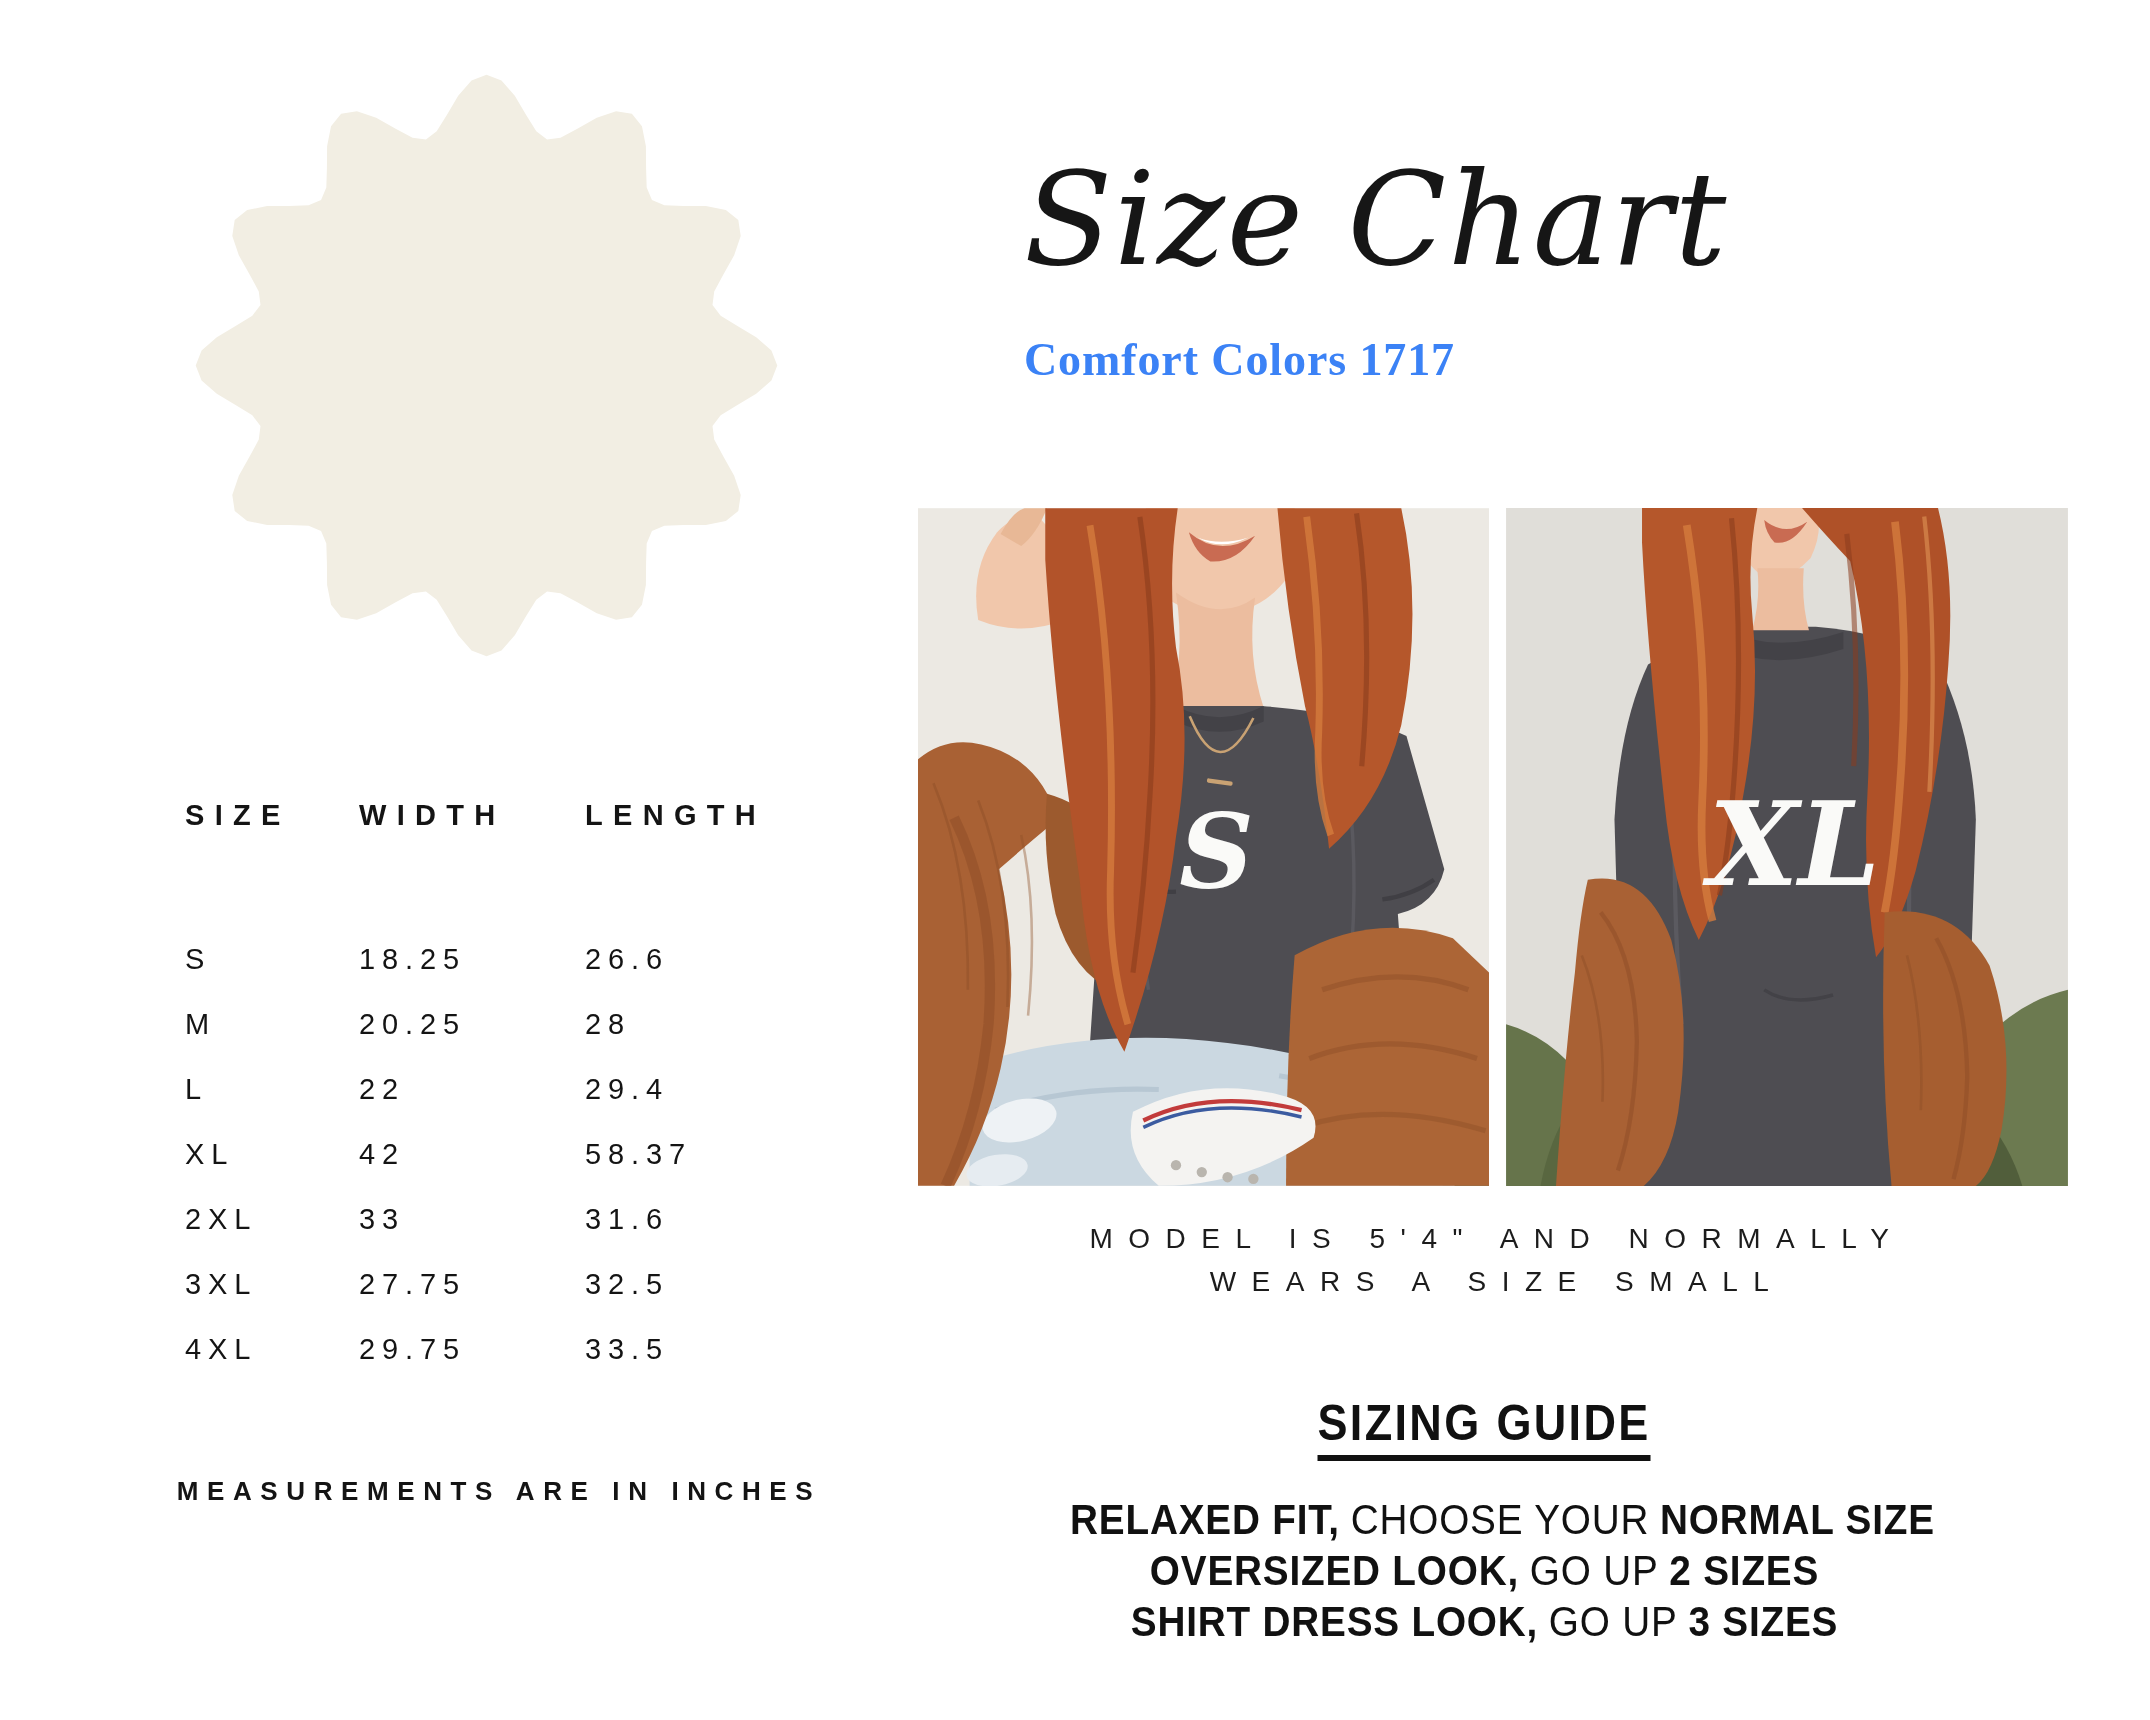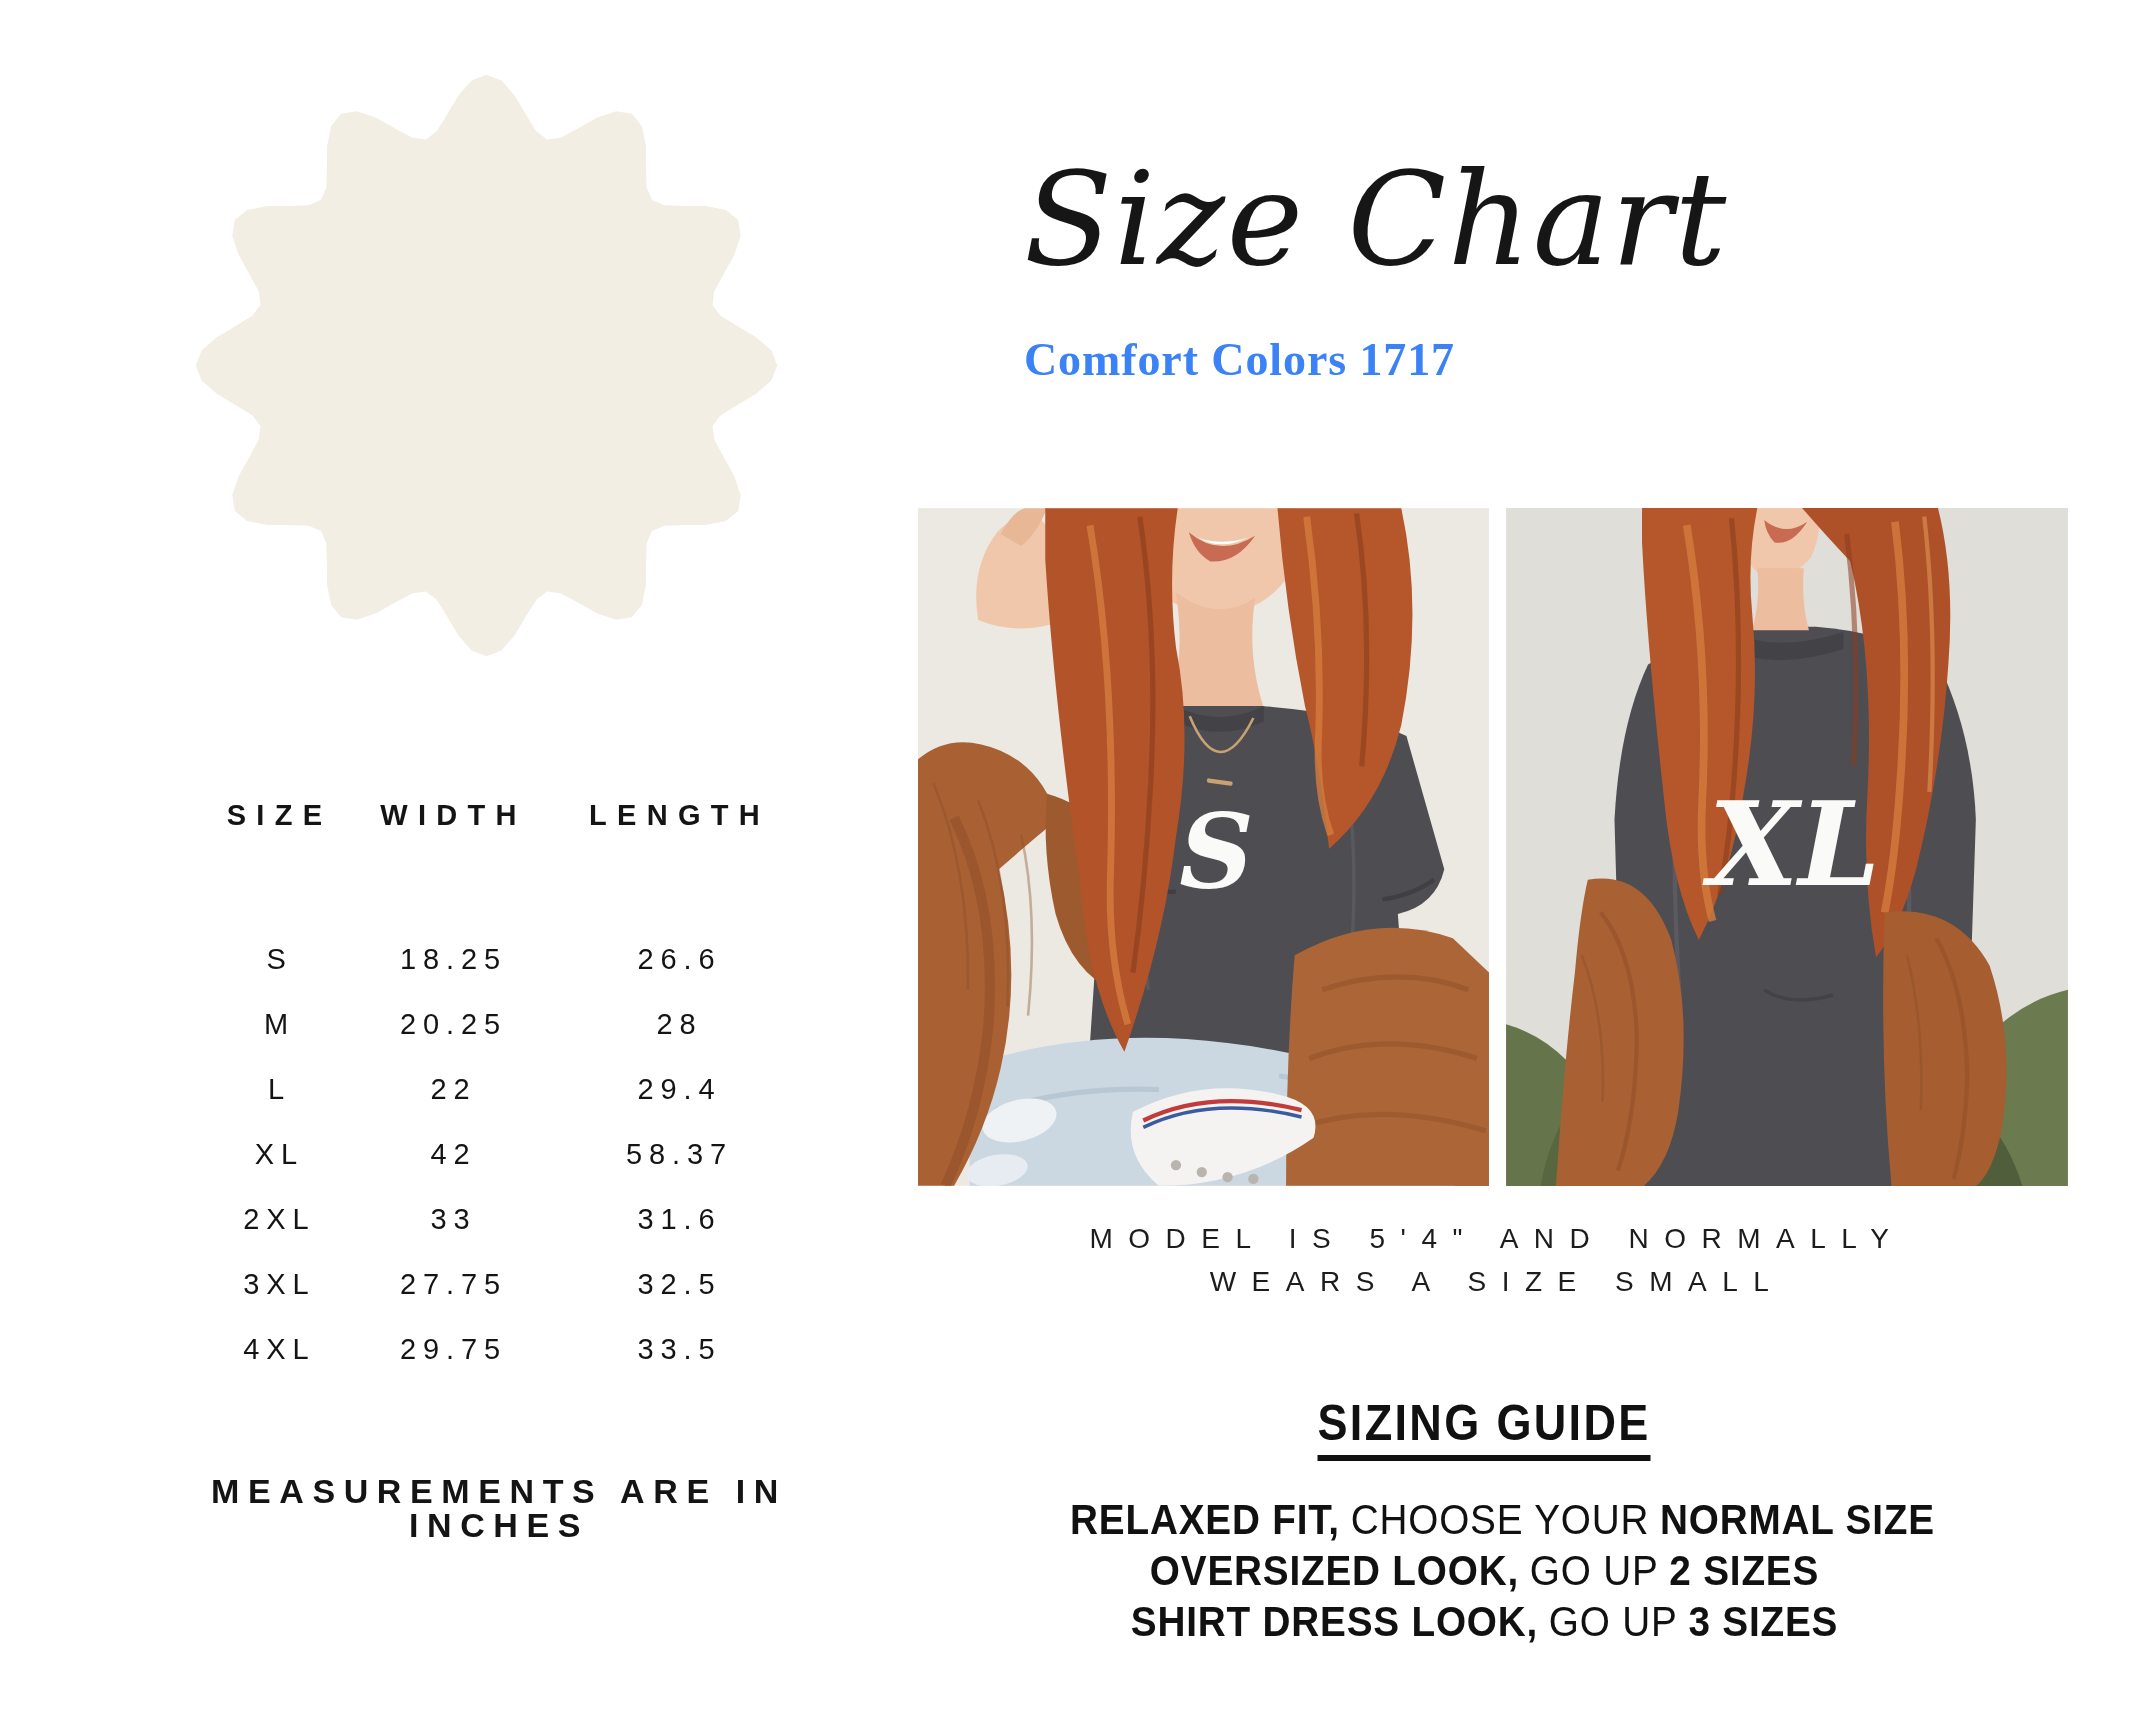--- a/index.html
+++ b/index.html
@@ -10,28 +10,28 @@
   #blob{position:absolute;left:194px;top:73px;width:585px;height:585px;}
 
   
   .title-block{position:absolute;left:1024px;top:112px;width:946px;text-align:left;}
   .script-title{font-family:"DejaVu Serif",serif;font-style:italic;font-weight:400;
     font-size:129px;line-height:215px;color:#161616;letter-spacing:1.7px;}
   .subtitle{font-family:"Liberation Serif",serif;font-weight:700;font-size:46px;
     line-height:52px;color:#3b82f6;margin-top:6.9px;letter-spacing:0.9px;}
 
   
-  .col{position:absolute;top:800px;width:189px;text-align:center;color:#141414;}
+  .col{position:absolute;top:800px;width:189px;text-align:left;color:#141414;}
   .col-size{left:185px;}
   .col-width{left:359px;}
   .col-length{left:585px;}
   .col .hdr{font-size:29px;font-weight:700;letter-spacing:10.3px;line-height:31px;margin-bottom:96px;}
   .col .cell{font-size:29px;font-weight:400;letter-spacing:6.9px;line-height:65px;height:65px;}
   .table-note{position:absolute;left:129px;top:1474px;width:740px;text-align:center;
-    font-size:34px;font-weight:700;letter-spacing:8.6px;line-height:34px;color:#141414;}
+    font-size:26px;font-weight:700;letter-spacing:8.6px;line-height:34px;color:#141414;}
 
   
   .photo{position:absolute;top:508px;height:678px;overflow:hidden;}
   .photo-left{left:918px;width:571px;}
   .photo-right{left:1506px;width:562px;}
   .photo svg{display:block;}
 
   
   .photo-caption{position:absolute;left:929px;top:1217px;width:1136px;text-align:center;
     font-size:28px;font-weight:400;letter-spacing:15.5px;line-height:43px;color:#1c1c1c;}

